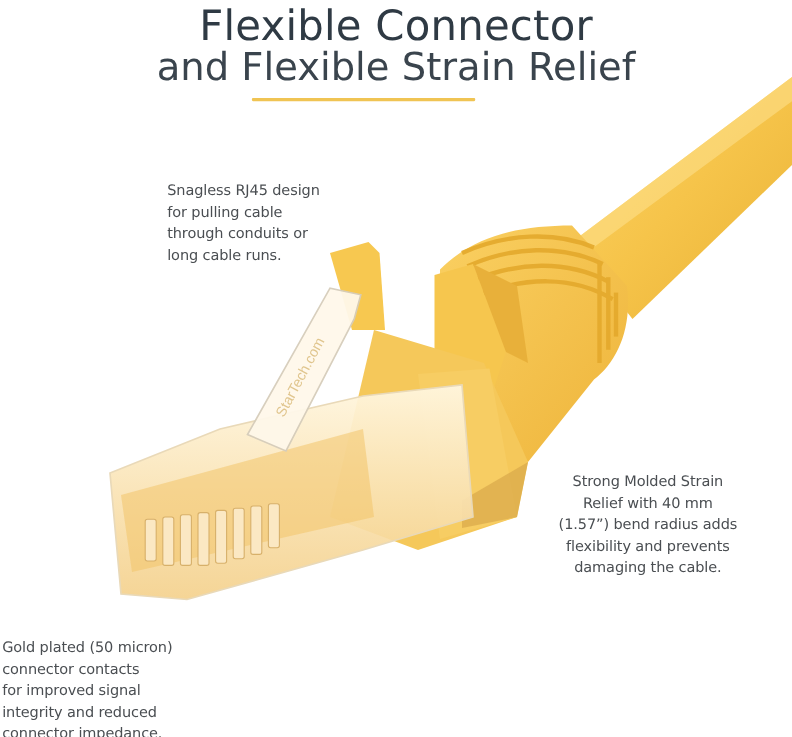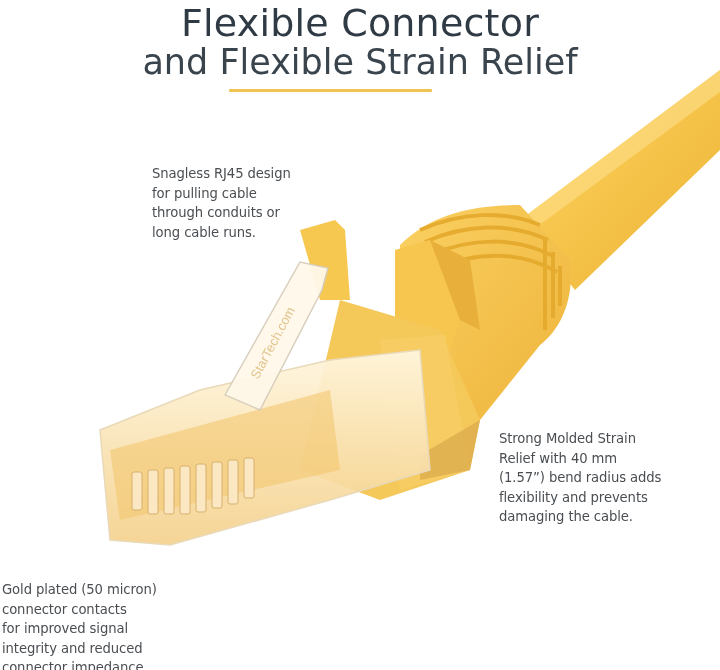--- a/index.html
+++ b/index.html
@@ -4,21 +4,21 @@
 <style>
   html, body { margin: 0; padding: 0; background: #ffffff; }
   body { width: 720px; height: 670px; position: relative; overflow: hidden;
          font-family: "DejaVu Sans", "Liberation Sans", sans-serif; }
   .title { position: absolute; left: 0; width: 720px; text-align: center; color: #2f3a44; }
   .title-1 { top: 2px; font-size: 38px; line-height: 42px; letter-spacing: 0.2px; }
   .title-2 { top: 42px; font-size: 35px; line-height: 40px; font-weight: 400; color: #3a444d; }
   .gold-rule { position: absolute; left: 229px; top: 89px; width: 203px; height: 3px; background: #f0c453; border-radius: 1px; }
   .callout { position: absolute; font-size: 13.2px; line-height: 19.6px; color: #4a4e52; white-space: pre-line; letter-spacing: -0.1px; }
   .c1 { left: 120px; top: 164px; width: 160px; margin-left: 32px; }
-  .c2 { left: 499px; top: 429px; width: 180px; }
+  .c2 { left: 499px; top: 429px; width: 180px; text-align: center; }
   .c3 { left: 2px;   top: 580px; width: 190px; }
   .photo { position: absolute; left: 0; top: 0; width: 720px; height: 670px; }
 </style>
 </head>
 <body>
 
 <svg class="photo" viewBox="0 0 720 670" xmlns="http://www.w3.org/2000/svg">
   <defs>
     <linearGradient id="cableGrad" x1="0" y1="0" x2="1" y2="1">
       <stop offset="0" stop-color="#fbd466"></stop>

